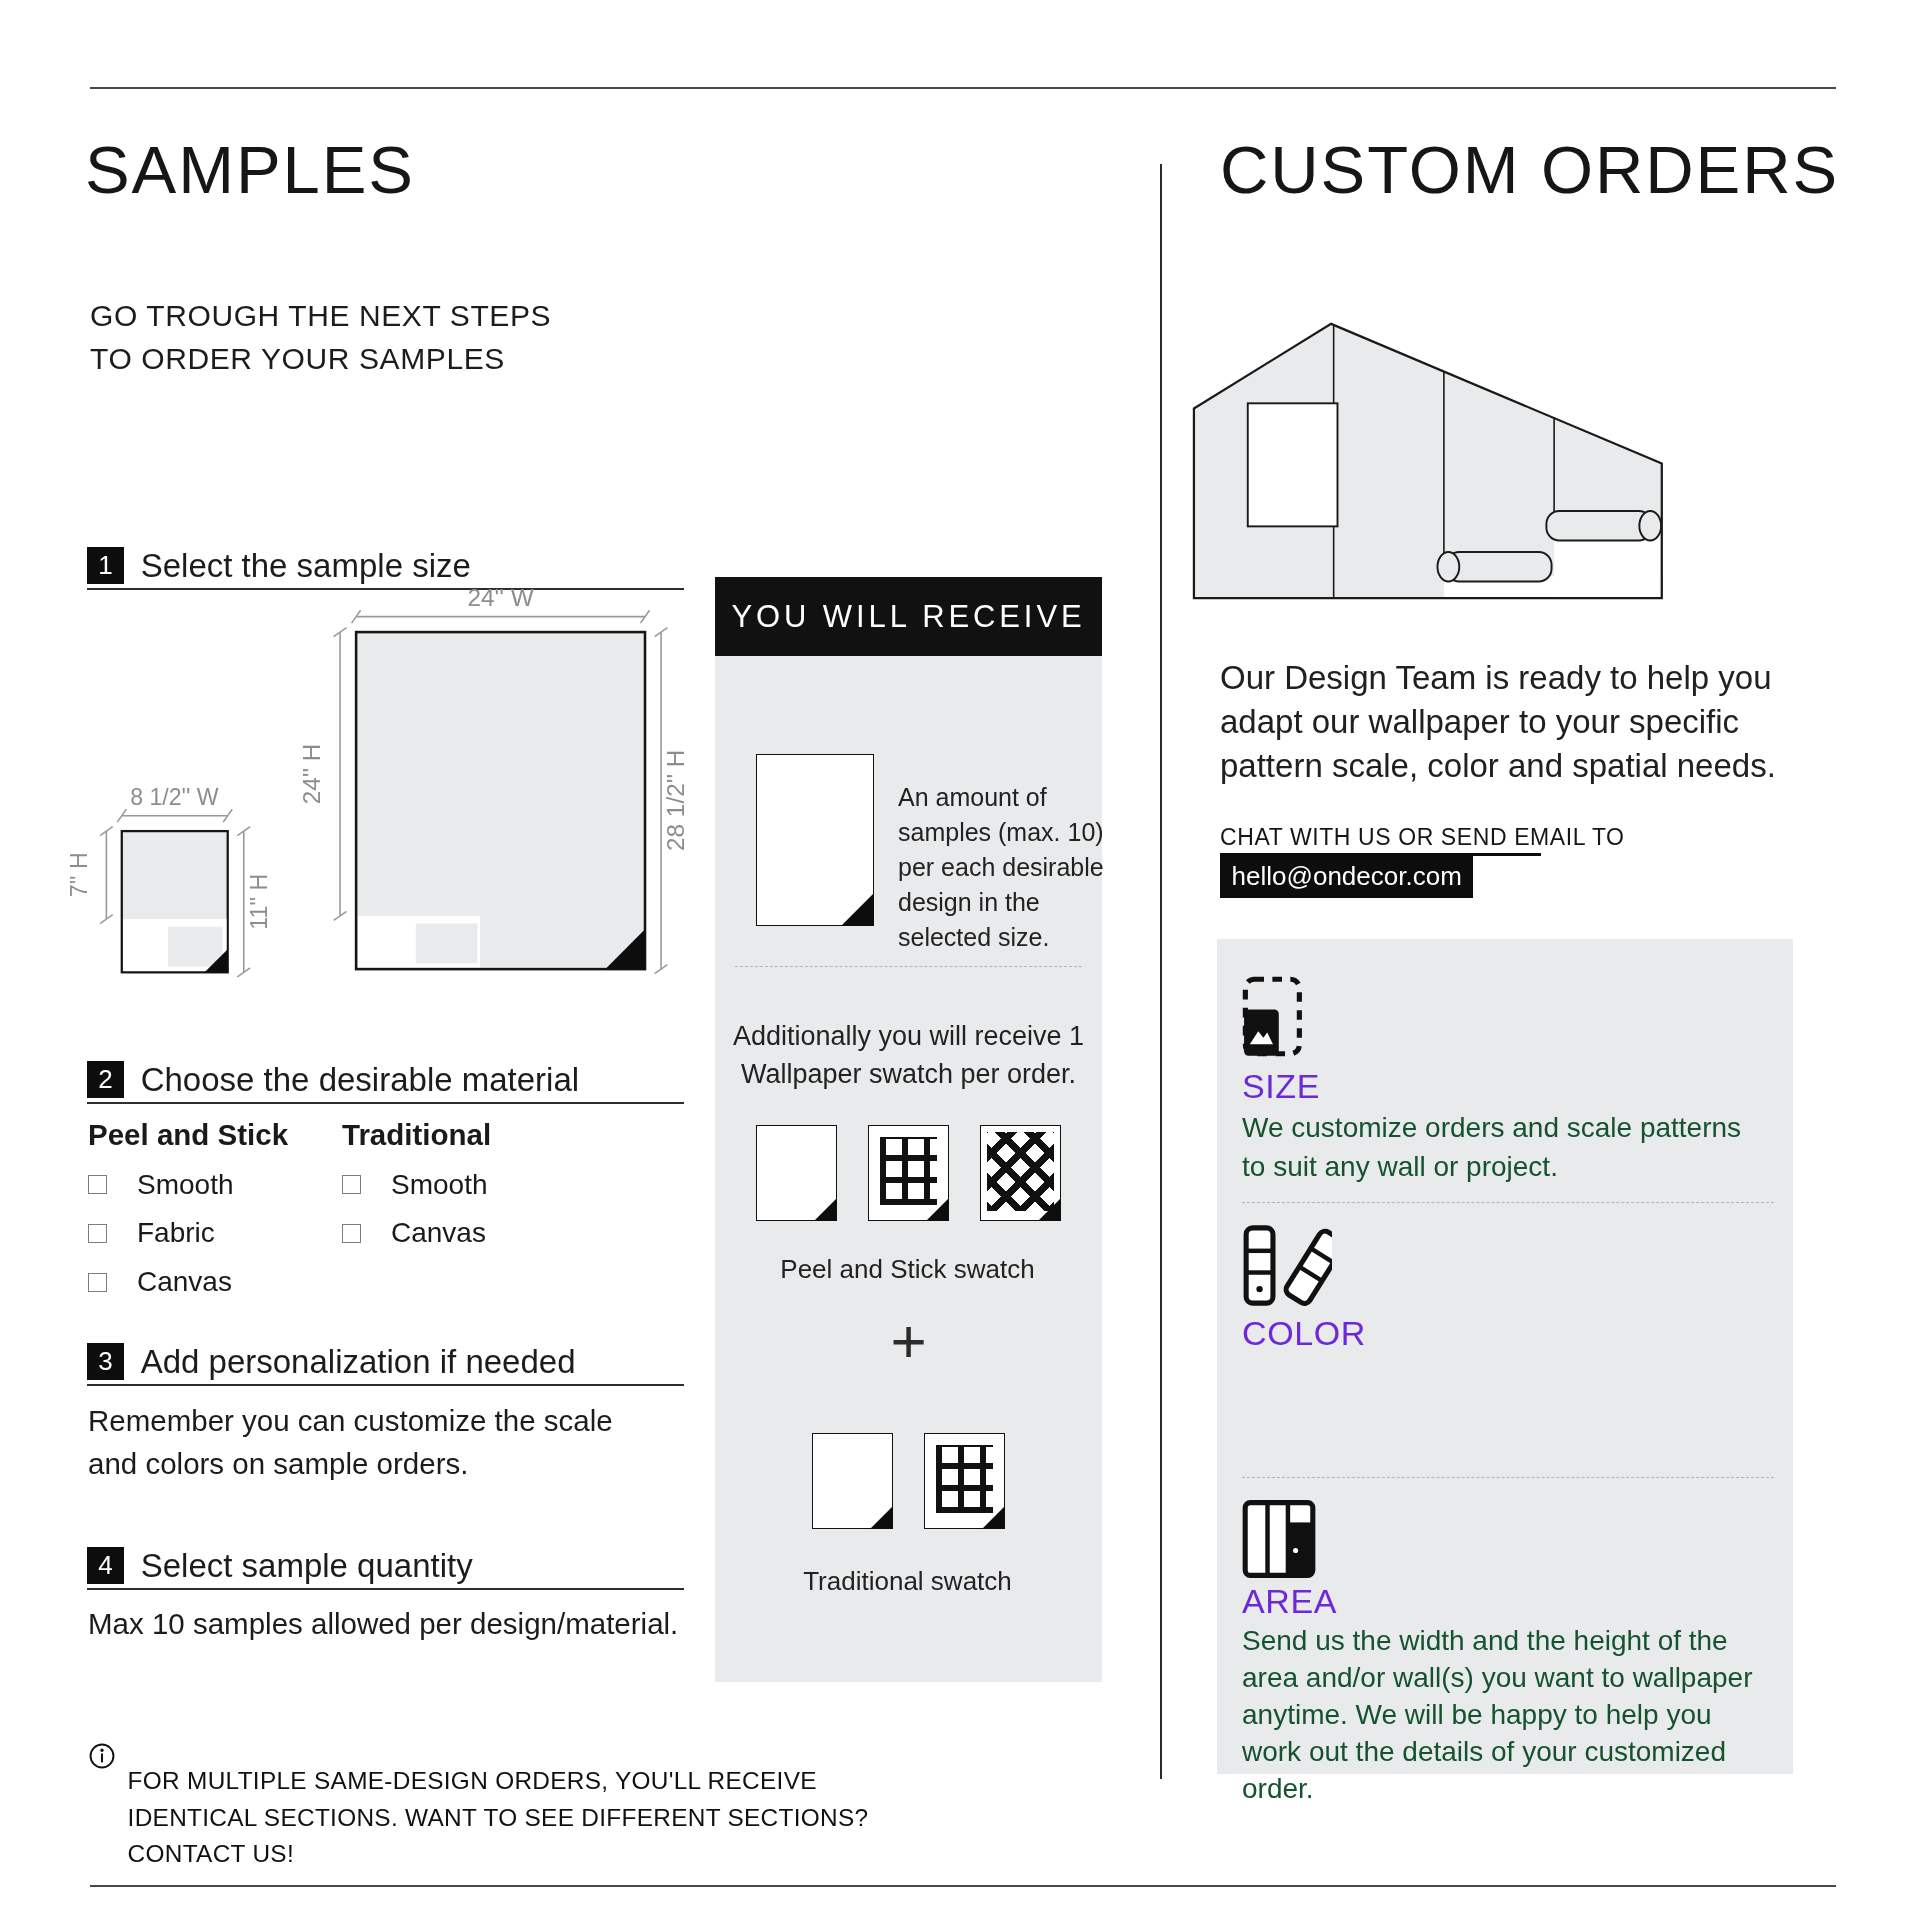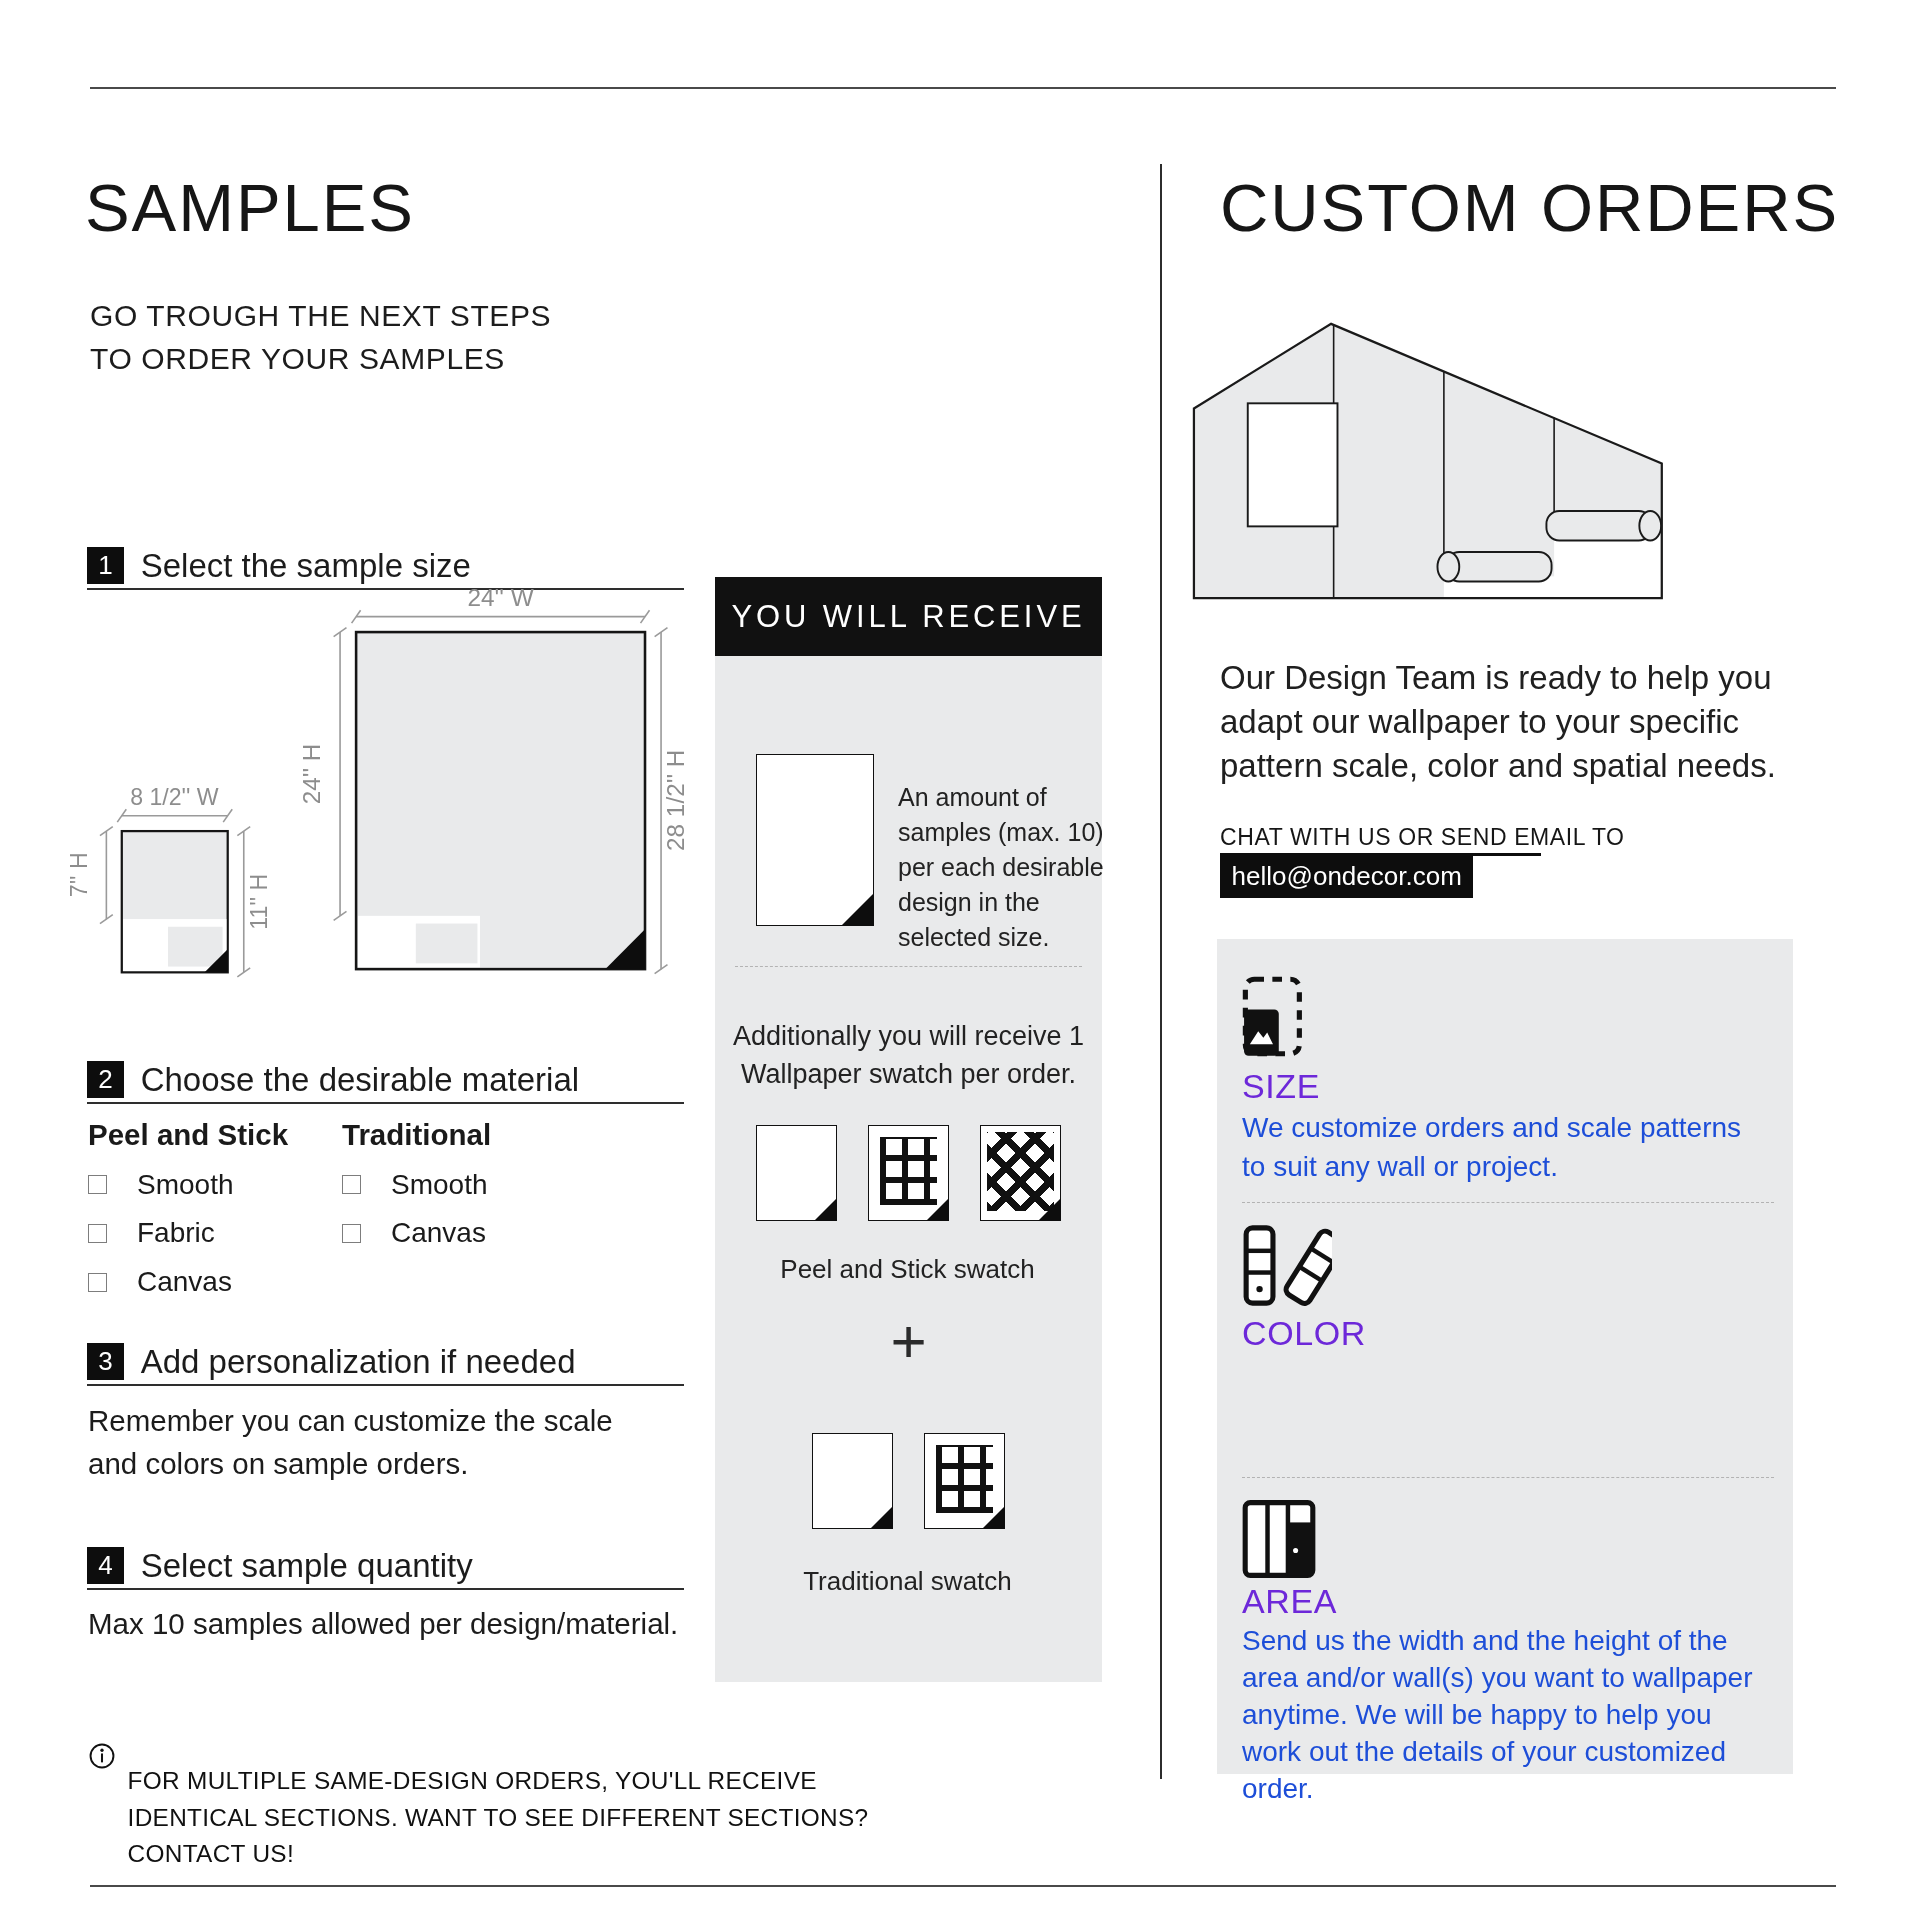--- a/index.html
+++ b/index.html
@@ -8,21 +8,21 @@
   }
   *{margin:0;padding:0;box-sizing:border-box;}
   html,body{background:#ffffff;}
   body{font-family:"Liberation Sans", sans-serif; color:var(--ink);}
   #page{position:relative;width:1926px;height:1926px;background:#fff;overflow:hidden;}
   .abs{position:absolute;}
 
   .rule-h{height:1.9px;background:var(--rule);}
   .rule-v{width:1.9px;background:#2c2c2c;}
 
-  .big-title{font-size:67px;font-weight:300;letter-spacing:1.9px;color:#161616;line-height:1;margin-top:38px;}
+  .big-title{font-size:67px;font-weight:300;letter-spacing:1.9px;color:#161616;line-height:1;}
   .subtitle{font-size:30px;line-height:1.42;letter-spacing:0.6px;color:#1c1c1c;}
 
   
   .includes-box{background:#ececec;border-left:7px solid #0d0d0d;padding:26px 28px 28px 28px;width:388px;}
   .includes-box h3{font-size:26px;font-weight:700;letter-spacing:0.3px;margin-bottom:14px;}
   .includes-box ul{list-style:none;}
   .includes-box li{font-size:26px;line-height:1.32;padding-left:19px;text-indent:-19px;}
   .includes-box li::before{content:"- ";}
 
   
@@ -59,21 +59,21 @@
   .swatch-label{font-size:26px;line-height:1.32;text-align:center;color:#222;}
   .plus{font-size:62px;font-weight:100;color:#2b2b2b;text-align:center;line-height:1;}
 
   
   .intro{font-size:33px;line-height:1.34;color:#202020;width:578px;}
   .chat-label{font-size:23px;letter-spacing:0.6px;color:#161616;}
   .chat-underline{height:2.6px;background:#0d0d0d;}
   .email-chip{background:#0d0d0d;color:#fff;font-size:26px;padding:5.8px 11.6px;display:inline-block;}
   .feature-panel{background:var(--panel-bg);}
   .feat-title{font-size:34px;letter-spacing:0.6px;color:#6d28d9;}
-  .feat-text{font-size:28px;line-height:1.38;color:#1d4ed8;}
+  .feat-text{font-size:28px;line-height:1.38;color:#14532d;}
   .feat-text.small{font-size:28px;line-height:1.32;}
 
   svg text{font-family:"Liberation Sans", sans-serif;}
 </style>
 </head>
 <body>
 
 <div id="page">
 
   <div class="abs rule-h" style="left:90px;top:87px;width:1746px;"></div>

